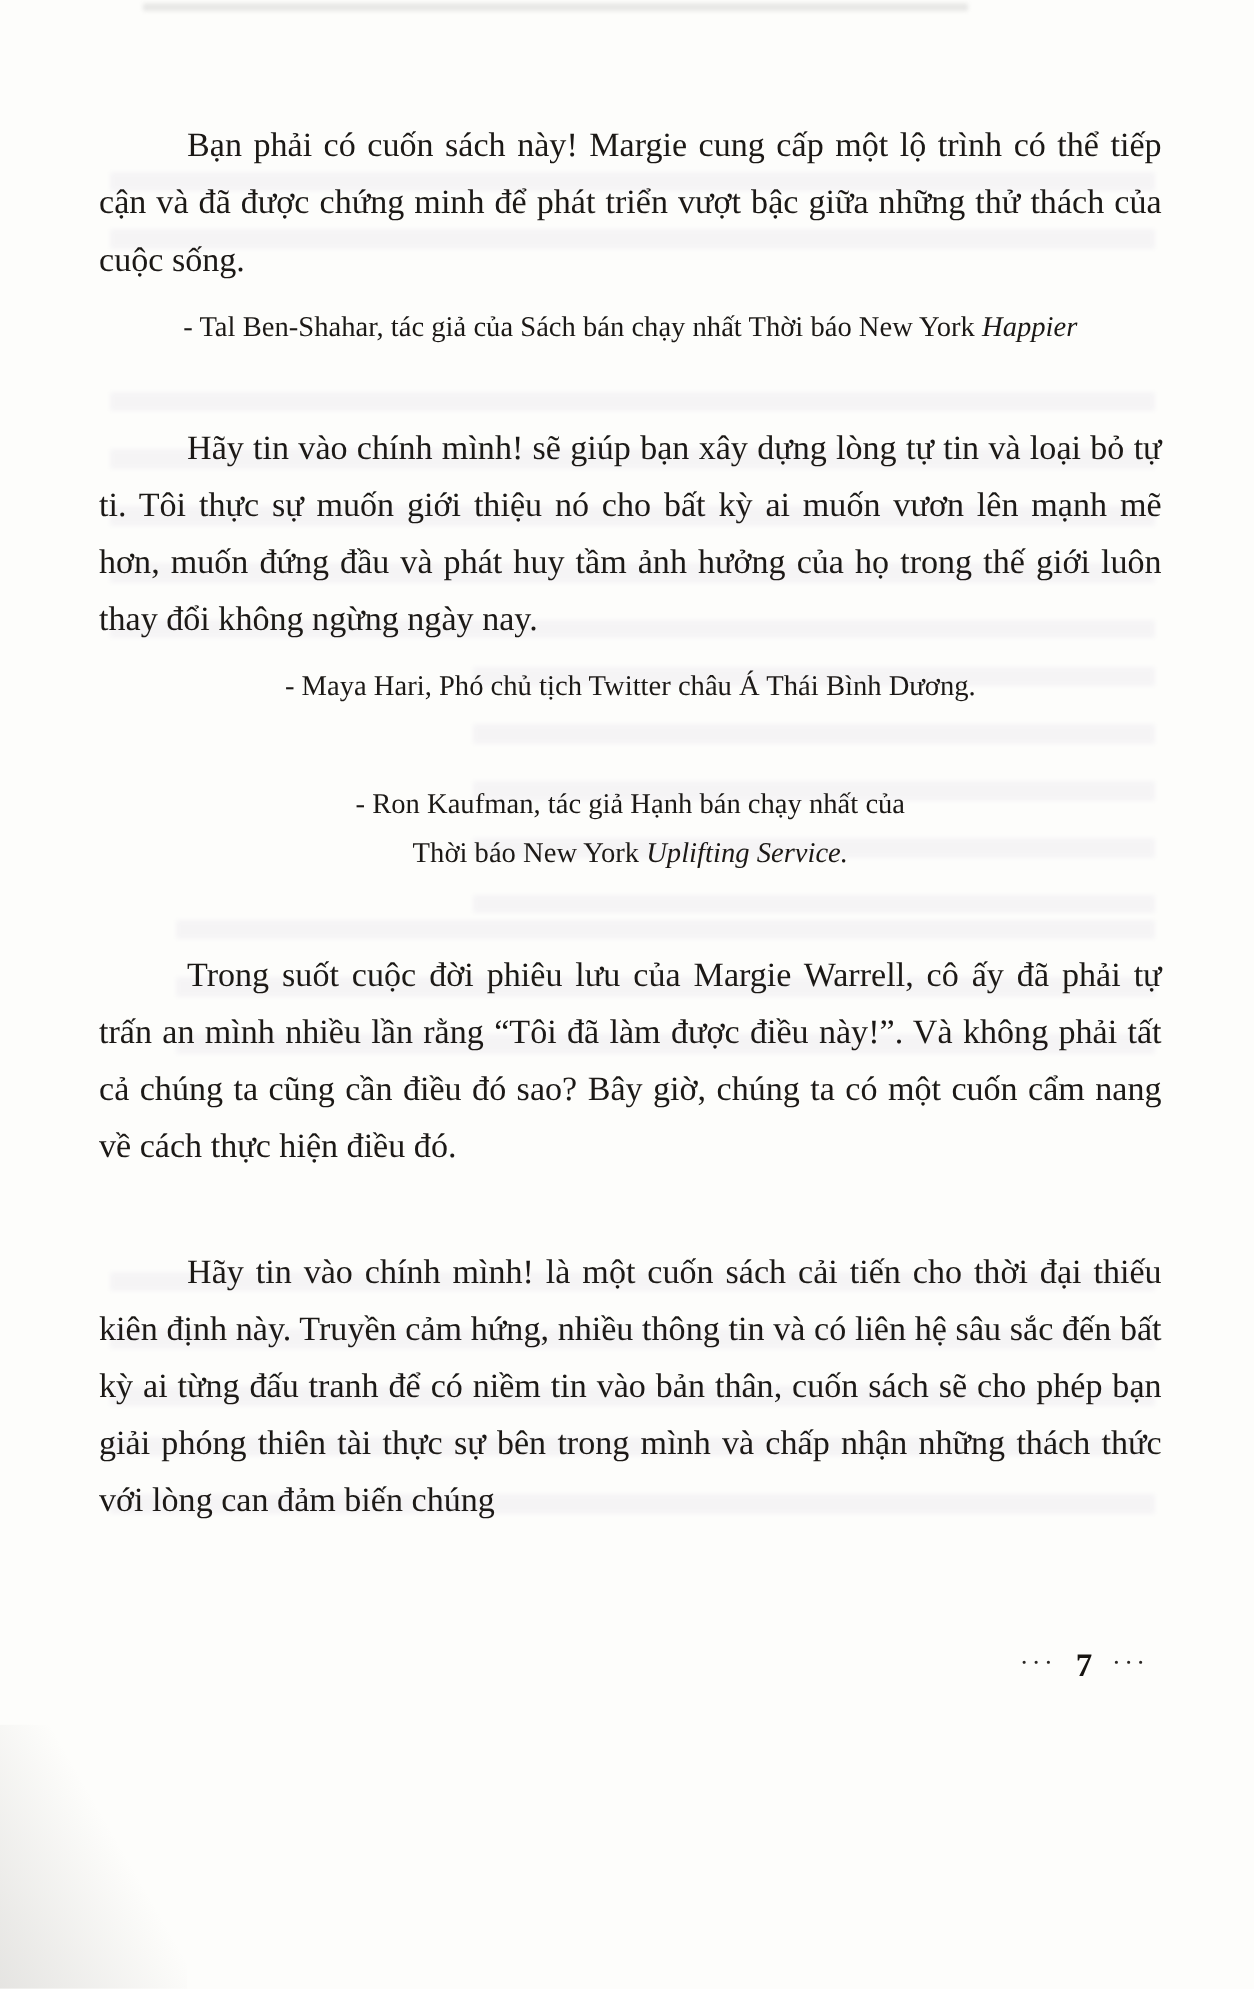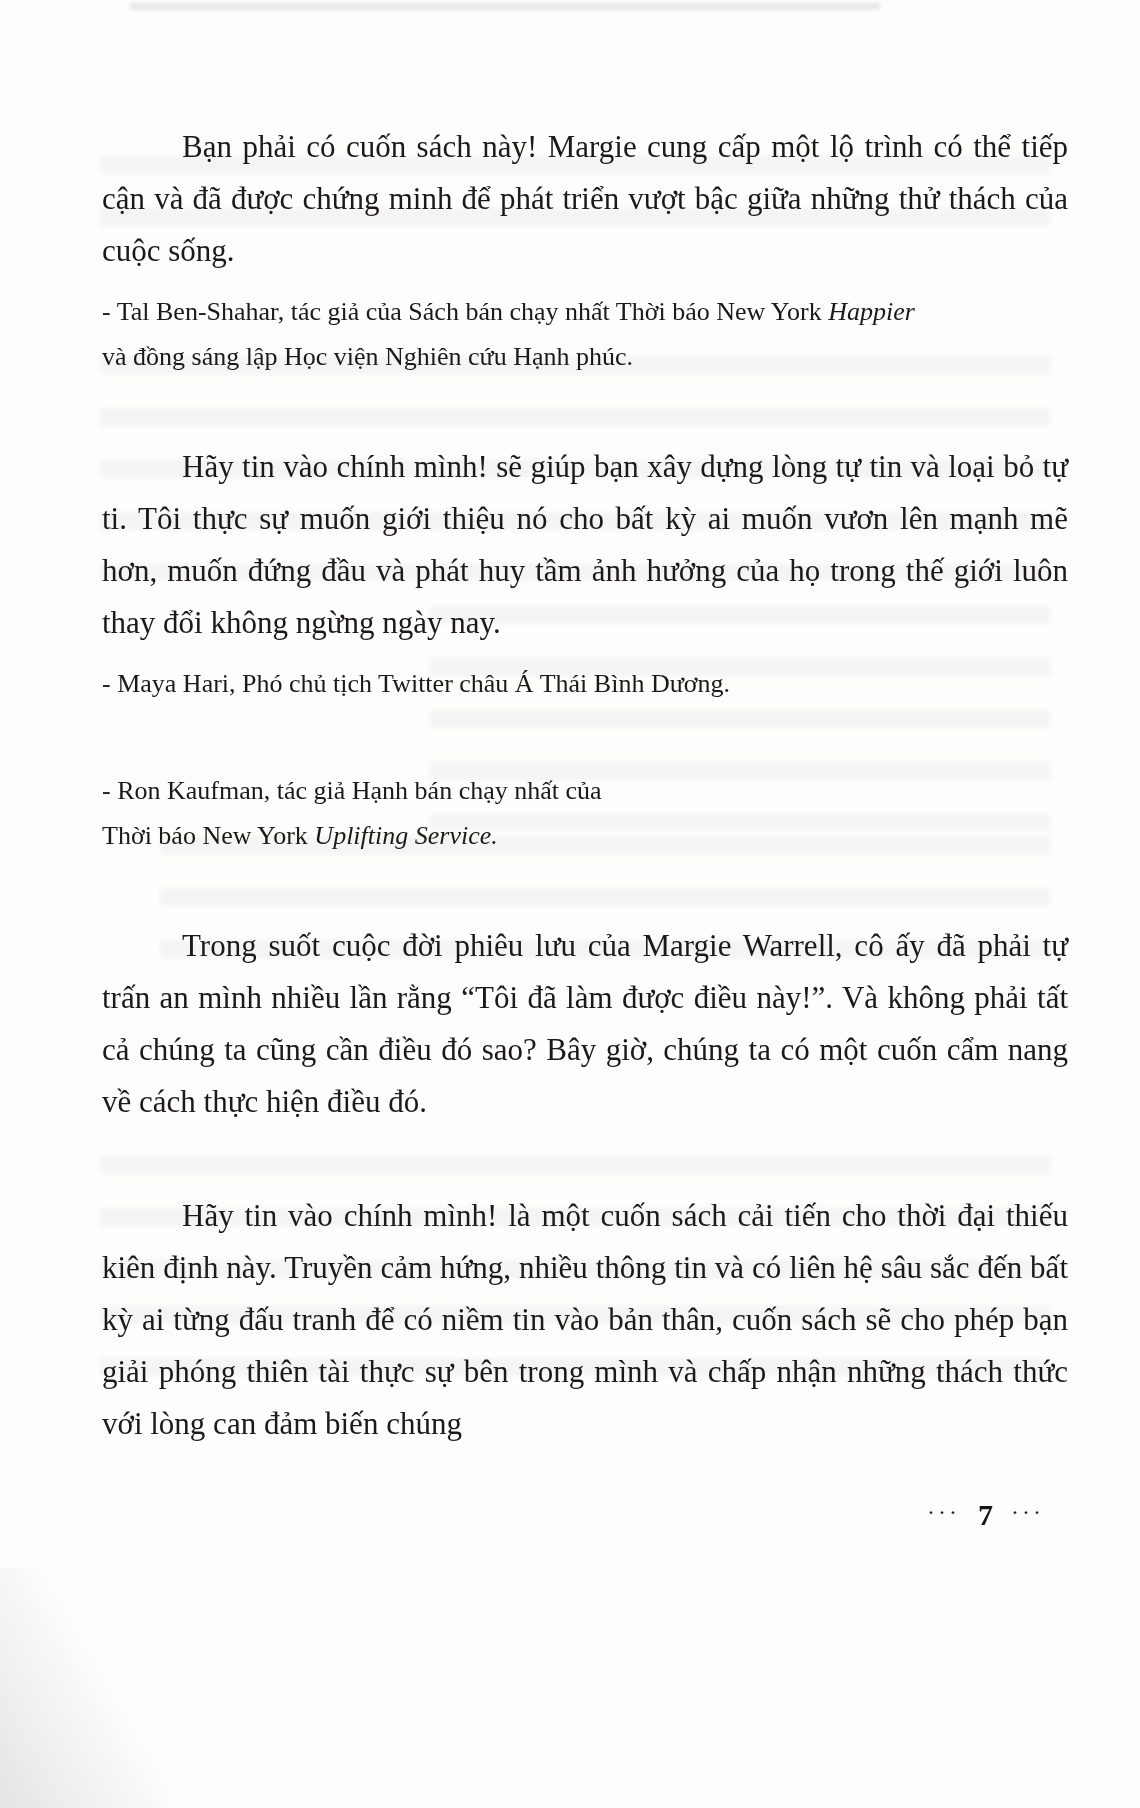--- a/index.html
+++ b/index.html
@@ -31,35 +31,34 @@
   .g6 { top: 1290px; left: 100px; width: 950px; height: 120px; }
   .corner-shade {
     position: absolute; left: 0; bottom: 0; width: 170px; height: 240px;
     background: linear-gradient(60deg, rgba(120,115,110,.18), rgba(120,115,110,0) 60%);
     pointer-events: none;
   }
 
   .content {
     position: absolute;
     top: 106px;
-    left: 102px;
+    left: 90px;
     width: 966px;
-    margin-top: 15px;
   }
   section.testimonial { margin-bottom: 62px; }
   .quote {
     font-size: 31px;
     line-height: 52px;
     text-align: justify;
     text-indent: 80px;
   }
   .book-title { }
   .attribution {
     margin-top: 12px;
-    text-align: left;
+    text-align: center;
     font-size: 26px;
     line-height: 45px;
   }
   .attr-line { display: block; }
   .italic { font-style: italic; }
 
   .page-footer {
     position: absolute;
     top: 1498px;
     right: 96px;
@@ -87,21 +86,20 @@
 <div class="ghost g5"></div>
 <div class="ghost g6"></div>
 <div class="corner-shade"></div>
 
 <main class="content">
 
   <section class="testimonial">
     <p class="quote"><span class="book-title"></span><span>Bạn phải có cuốn sách này! Margie cung cấp một lộ trình có thể tiếp cận và đã được chứng minh để phát triển vượt bậc giữa những thử thách của cuộc sống.</span></p>
     <p class="attribution">
       <span class="attr-line"><span>- Tal Ben-Shahar, tác giả của Sách bán chạy nhất Thời báo New York </span><span class="italic">Happier</span></span>
-      <span class="attr-line"><span>và đồng sáng lập Học viện Nghiên cứu Hạnh phúc.</span></span>
     </p>
   </section>
 
   <section class="testimonial">
     <p class="quote"><span class="book-title">Hãy tin vào chính mình!</span><span> sẽ giúp bạn xây dựng lòng tự tin và loại bỏ tự ti. Tôi thực sự muốn giới thiệu nó cho bất kỳ ai muốn vươn lên mạnh mẽ hơn, muốn đứng đầu và phát huy tầm ảnh hưởng của họ trong thế giới luôn thay đổi không ngừng ngày nay.</span></p>
     <p class="attribution">
       <span class="attr-line"><span>- Maya Hari, Phó chủ tịch Twitter châu Á Thái Bình Dương.</span></span>
     </p>
   </section>
 

